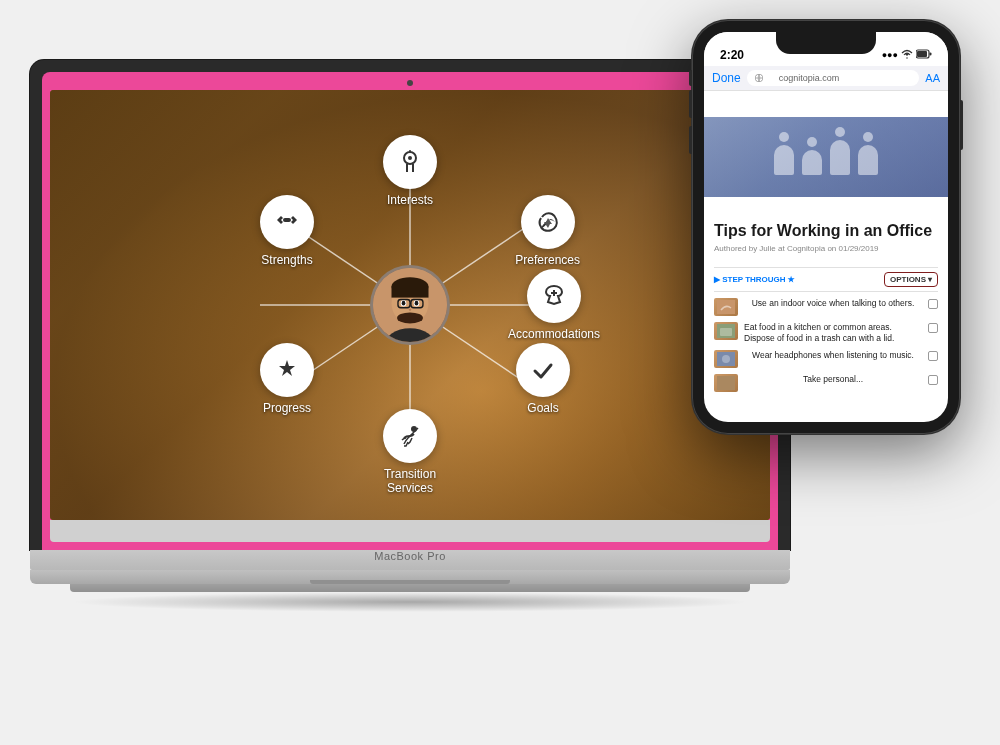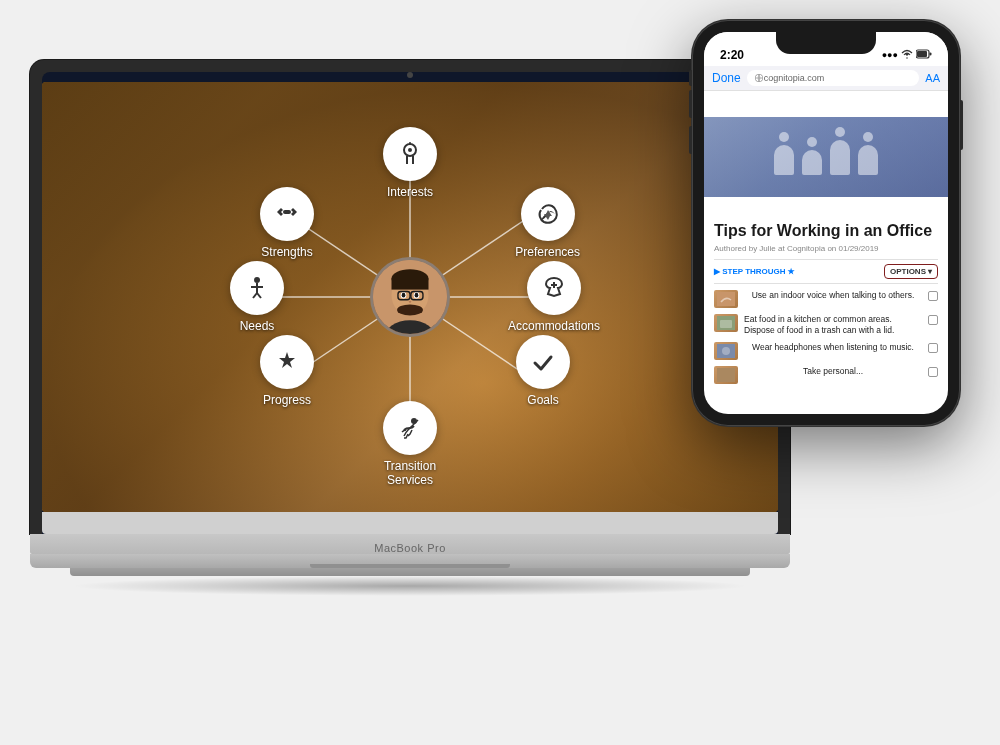--- a/index.html
+++ b/index.html
@@ -29,23 +29,23 @@
     }
 
     .macbook-screen-outer {
       background: #2a2a2a;
       border-radius: 14px 14px 0 0;
       padding: 12px 12px 0 12px;
       box-shadow: 0 0 0 1px #1a1a1a;
     }
 
     .macbook-screen-bezel {
-      background: #0f172a;
+      background: #ec4899;
       border-radius: 8px 8px 0 0;
-      padding: 0;
+      padding: 8px;
       position: relative;
     }
 
     .macbook-camera {
       width: 6px;
       height: 6px;
       border-radius: 50%;
       background: #444;
       margin: 0 auto 4px;
     }
@@ -176,21 +176,21 @@
       display: flex;
       align-items: center;
       justify-content: center;
     }
 
     .macbook-chin {
       background: linear-gradient(180deg, #c8c8c8 0%, #b8b8b8 100%);
       height: 20px;
       border-radius: 0 0 2px 2px;
       display: flex;
-      align-items: flex-end;
+      align-items: flex-start;
       justify-content: center;
     }
 
     .macbook-label {
       font-size: 11px;
       color: #666;
       font-weight: 400;
       letter-spacing: 0.5px;
     }
 
@@ -291,21 +291,21 @@
     }
 
     .browser-url {
       background: white;
       border-radius: 8px;
       padding: 3px 8px;
       font-size: 9px;
       color: #666;
       display: flex;
       align-items: center;
-      gap: 1px;
+      gap: 16px;
       flex: 1;
       margin: 0 6px;
     }
 
     .browser-aa {
       color: #007aff;
       font-size: 11px;
       font-weight: 500;
     }
 
@@ -372,21 +372,21 @@
       font-size: 16px;
       font-weight: 700;
       line-height: 1.2;
       color: #1a1a1a;
       margin-bottom: 4px;
     }
 
     .article-author {
       font-size: 8px;
       color: #888;
-      margin-bottom: 6px;
+      margin-bottom: 14px;
     }
 
     .article-toolbar {
       display: flex;
       align-items: center;
       justify-content: space-between;
       padding: 4px 0;
       border-top: 1px solid #e0e0e0;
       border-bottom: 1px solid #e0e0e0;
       margin-bottom: 6px;
@@ -584,32 +584,20 @@
               <div class="hub-icon-circle">
                 <svg width="28" height="28" viewBox="0 0 28 28" xmlns="http://www.w3.org/2000/svg">
                   <path d="M7 20 Q14 8 21 14 Q16 8 14 14 Q10 20 7 20Z" fill="#333"></path>
                   <path d="M8 9 C10 6 14 4 18 6 C22 8 24 14 22 18 C20 22 15 24 10 22 C6 20 4 14 7 10" fill="none" stroke="#333" stroke-width="2"></path>
                   <path d="M14 10 L12 14 L10 14 L14 20 L16 16 L18 16 Z" fill="#555"></path>
                 </svg>
               </div>
               <span class="hub-label">Preferences</span>
             </div>
 
-            <div class="hub-node node-needs">
-              <div class="hub-icon-circle">
-                <svg width="28" height="28" viewBox="0 0 28 28" xmlns="http://www.w3.org/2000/svg">
-                  <circle cx="14" cy="6" r="3" fill="#333"></circle>
-                  <line x1="14" y1="9" x2="14" y2="19" stroke="#333" stroke-width="2"></line>
-                  <line x1="8" y1="13" x2="20" y2="13" stroke="#333" stroke-width="2"></line>
-                  <line x1="14" y1="19" x2="10" y2="24" stroke="#333" stroke-width="2"></line>
-                  <line x1="14" y1="19" x2="18" y2="24" stroke="#333" stroke-width="2"></line>
-                </svg>
-              </div>
-              <span class="hub-label">Needs</span>
-            </div>
 
             <div class="hub-node node-accommodations">
               <div class="hub-icon-circle">
                 <svg width="28" height="28" viewBox="0 0 28 28" xmlns="http://www.w3.org/2000/svg">
                   <path d="M14 4 C18 4 22 6 22 10 C22 12 20 14 18 14 L20 20 L14 22 L8 20 L10 14 C8 14 6 12 6 10 C6 6 10 4 14 4Z" fill="none" stroke="#333" stroke-width="2"></path>
                   <path d="M14 8 L14 14 M11 11 L17 11" stroke="#333" stroke-width="2"></path>
                 </svg>
               </div>
               <span class="hub-label">Accommodations</span>
             </div>

